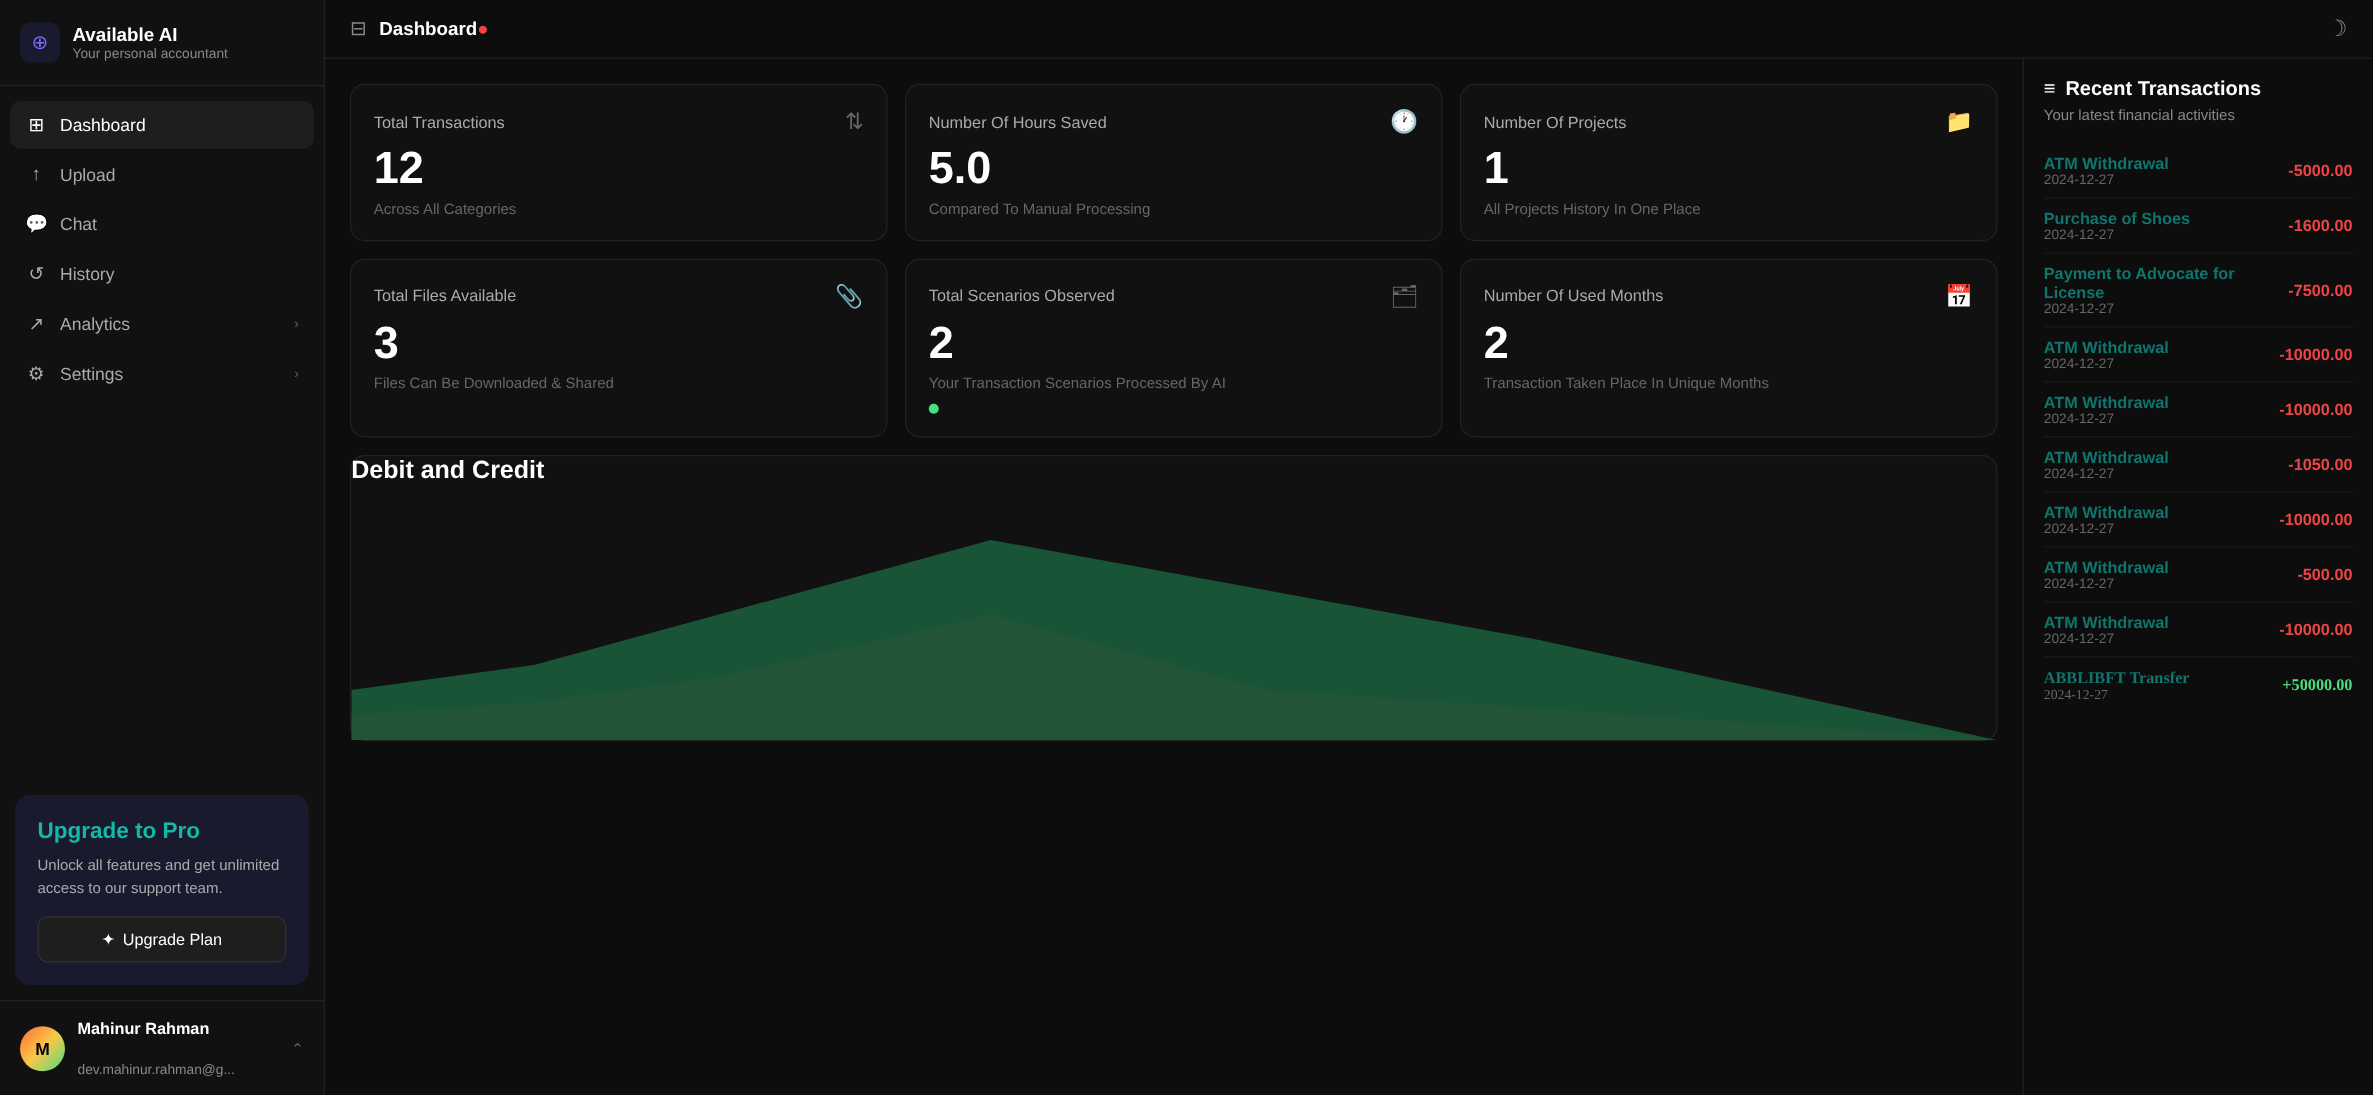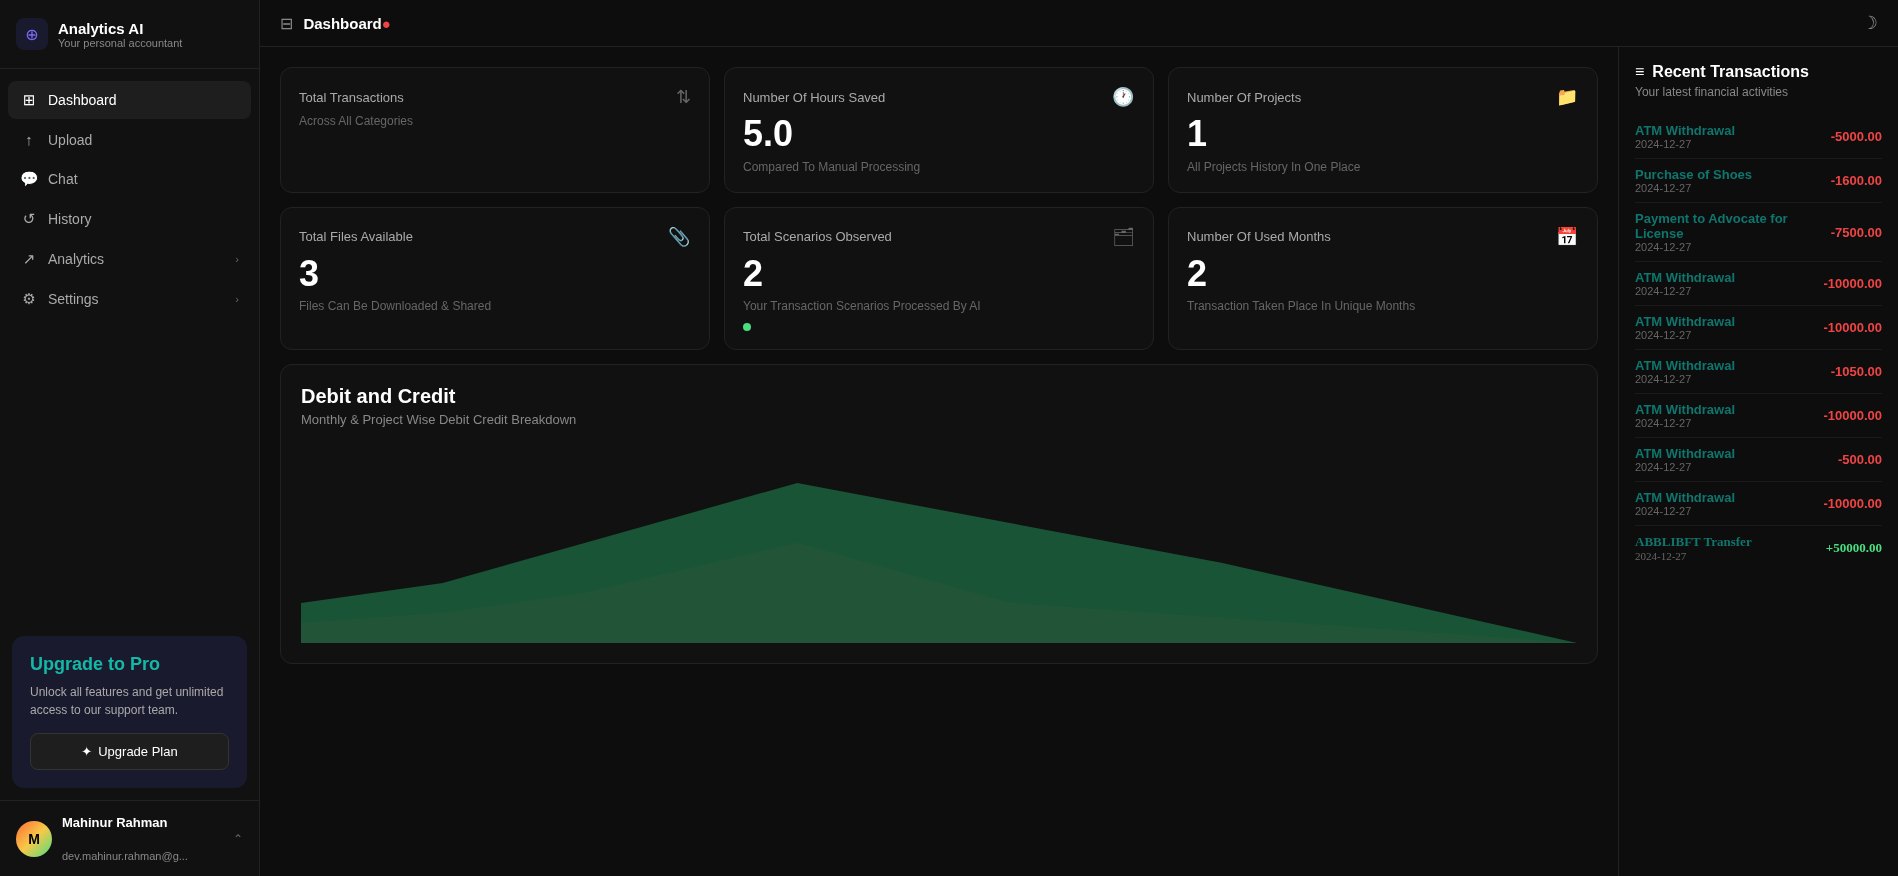--- a/index.html
+++ b/index.html
@@ -281,21 +281,20 @@
       border-radius: 50%;
       background: #4ade80;
       margin-top: 4px;
     }
 
     
     .chart-section {
       background: #111111;
       border: 1px solid #222;
       border-radius: 12px;
-      padding: 20px;
     }
 
     .chart-title {
       font-size: 20px;
       font-weight: 700;
       color: #fff;
       margin-bottom: 4px;
     }
 
     .chart-subtitle {
@@ -370,21 +369,21 @@
     .transaction-amount.negative { color: #ef4444; }
     .transaction-amount.positive { color: #4ade80; }
   </style>
 </head>
 <body>
 
 <aside class="sidebar">
   <div class="sidebar-header">
     <div class="sidebar-logo-icon">⊕</div>
     <div class="sidebar-header-text">
-      <div class="app-name">Analytics AI</div>
+      <div class="app-name">Available AI</div>
       <div class="app-sub">Your personal accountant</div>
     </div>
   </div>
 
   <nav class="sidebar-nav">
 
   <div class="nav-item active">
     <span class="nav-icon">⊞</span>
     <span>Dashboard</span>
 
@@ -450,20 +449,21 @@
 
   <div class="dashboard-body">
     <div class="dashboard-main">
 
       <div class="stats-grid" id="stats-grid-1">
           <div class="stat-card">
       <div class="stat-card-header">
         <span class="stat-card-title">Total Transactions</span>
         <span class="stat-card-icon">⇅</span>
       </div>
+      <div class="stat-card-value">12</div>
       <div class="stat-card-desc">Across All Categories</div>
 
     </div>
           <div class="stat-card">
       <div class="stat-card-header">
         <span class="stat-card-title">Number Of Hours Saved</span>
         <span class="stat-card-icon">🕐</span>
       </div>
       <div class="stat-card-value">5.0</div>
       <div class="stat-card-desc">Compared To Manual Processing</div>
@@ -505,21 +505,20 @@
         <span class="stat-card-icon">📅</span>
       </div>
       <div class="stat-card-value">2</div>
       <div class="stat-card-desc">Transaction Taken Place In Unique Months</div>
 
     </div>
         </div>
 
       <div class="chart-section">
         <div class="chart-title">Debit and Credit</div>
-        <div class="chart-subtitle">Monthly &amp; Project Wise Debit Credit Breakdown</div>
         <div class="chart-area">
           <svg viewBox="0 0 900 200" preserveAspectRatio="none">
 
             <polygon points="0,200 0,180 100,170 200,150 350,100 500,160 900,200" fill="#7b1e2e" opacity="0.9"></polygon>
 
             <polygon points="0,200 0,160 100,140 200,100 350,40 500,80 650,120 900,200" fill="#1a5c3a" opacity="0.9"></polygon>
           </svg>
         </div>
       </div>
 

